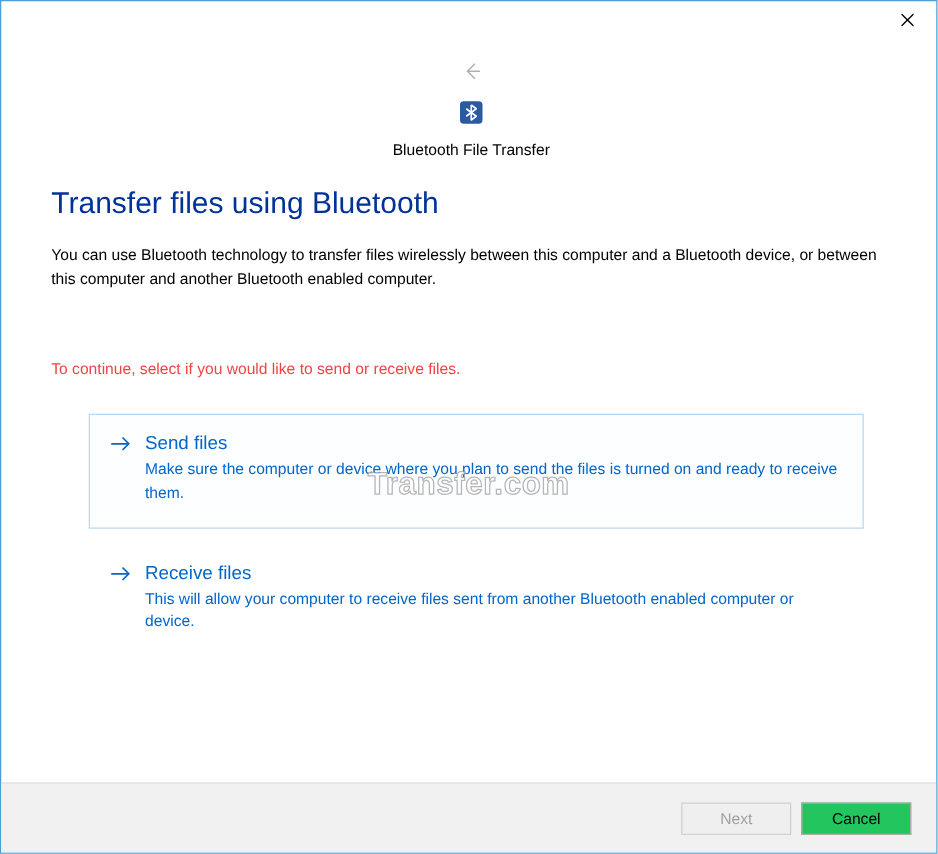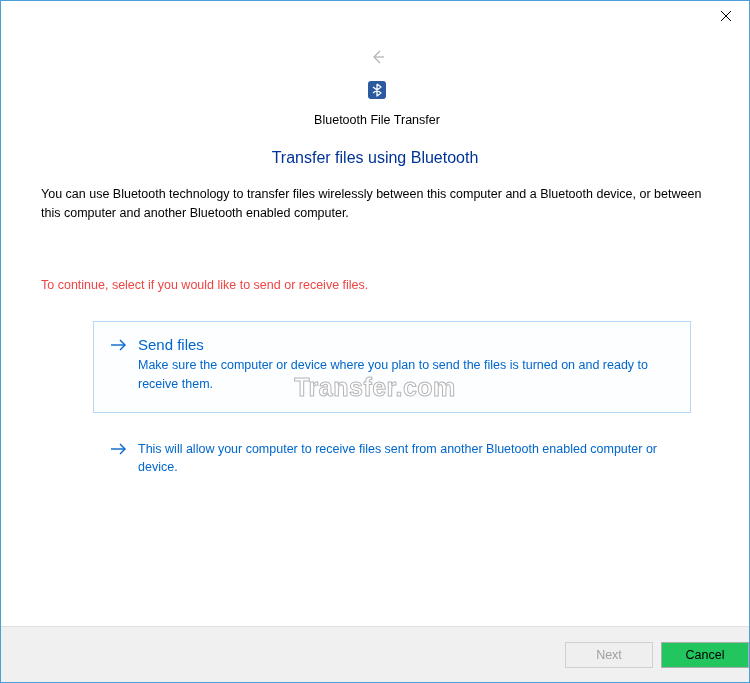--- a/index.html
+++ b/index.html
@@ -49,24 +49,23 @@
     }
     .window-title {
       font-size: 12.5px;
       color: #000;
     }
     .content {
       padding: 22px 40px 0 40px;
     }
     .page-heading {
       color: #003399;
-      font-size: 16px;
+      font-size: 24px;
       font-weight: 400;
       margin-bottom: 18px;
-      text-align: center;
     }
     .description {
       color: #000;
       font-size: 12.5px;
       line-height: 1.55;
       margin-bottom: 52px;
     }
     .instruction {
       color: #ef4444;
       font-size: 12.5px;
@@ -76,21 +75,20 @@
     .options-area {
       padding-left: 30px;
       padding-right: 18px;
     }
     .option {
       display: flex;
       gap: 10px;
       padding: 14px 18px 18px 16px;
       border: 1px solid transparent;
       cursor: pointer;
-      margin-left: 22px;
     }
     .option.selected {
       border: 1px solid #b6d7f4;
       background: #fdfeff;
     }
     .option-arrow {
       color: #0066cc;
       flex-shrink: 0;
       margin-top: 2px;
     }
@@ -109,20 +107,21 @@
     .option-gap { height: 12px; }
     .footer {
       position: absolute;
       bottom: 0; left: 0; right: 0;
       height: 56px;
       background: #f0f0f0;
       border-top: 1px solid #dfdfdf;
       display: flex;
       justify-content: flex-end;
       align-items: center;
+      padding-right: 20px;
       gap: 8px;
     }
     .footer button {
       min-width: 88px;
       height: 26px;
       font-family: inherit;
       font-size: 12.5px;
       border: 1px solid #adadad;
       background: #22c55e;
       cursor: pointer;
@@ -196,20 +195,21 @@
     <div class="option-gap"></div>
 
     <div class="option">
       <div class="option-arrow">
         <svg width="18" height="14" viewBox="0 0 18 14">
           <line x1="1" y1="7" x2="15" y2="7" stroke="#0066cc" stroke-width="1.4"></line>
           <path d="M10 2 L15 7 L10 12" fill="none" stroke="#0066cc" stroke-width="1.4"></path>
         </svg>
       </div>
       <div class="option-body">
+        <div class="option-title">Receive files</div>
         <div class="option-desc">This will allow your computer to receive files sent from another Bluetooth enabled computer or device.</div>
       </div>
     </div>
   </div>
 </div>
 
 <div class="watermark">Transfer.com</div>
 
 <div class="footer">
   <button disabled="">Next</button>

